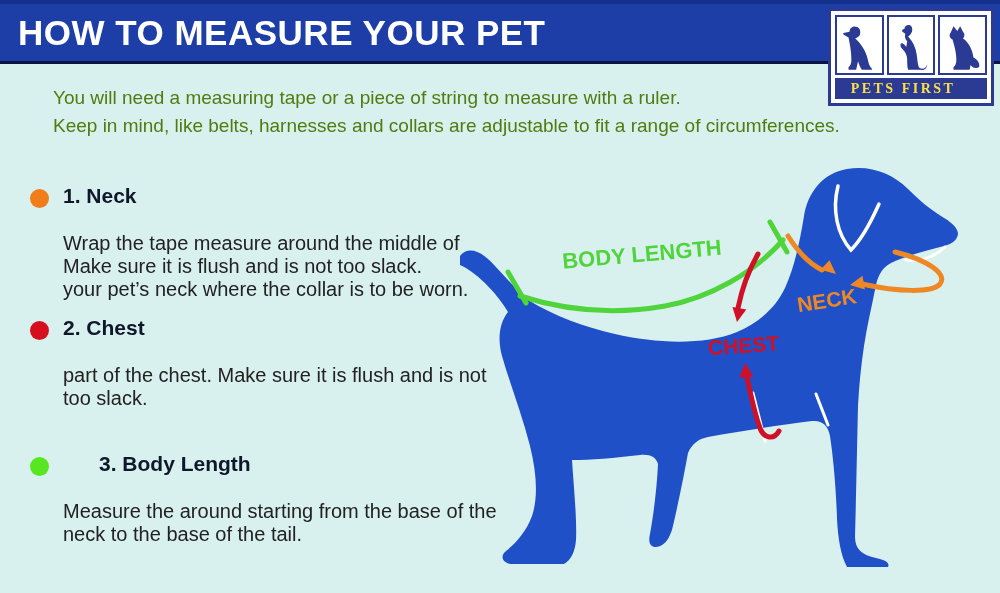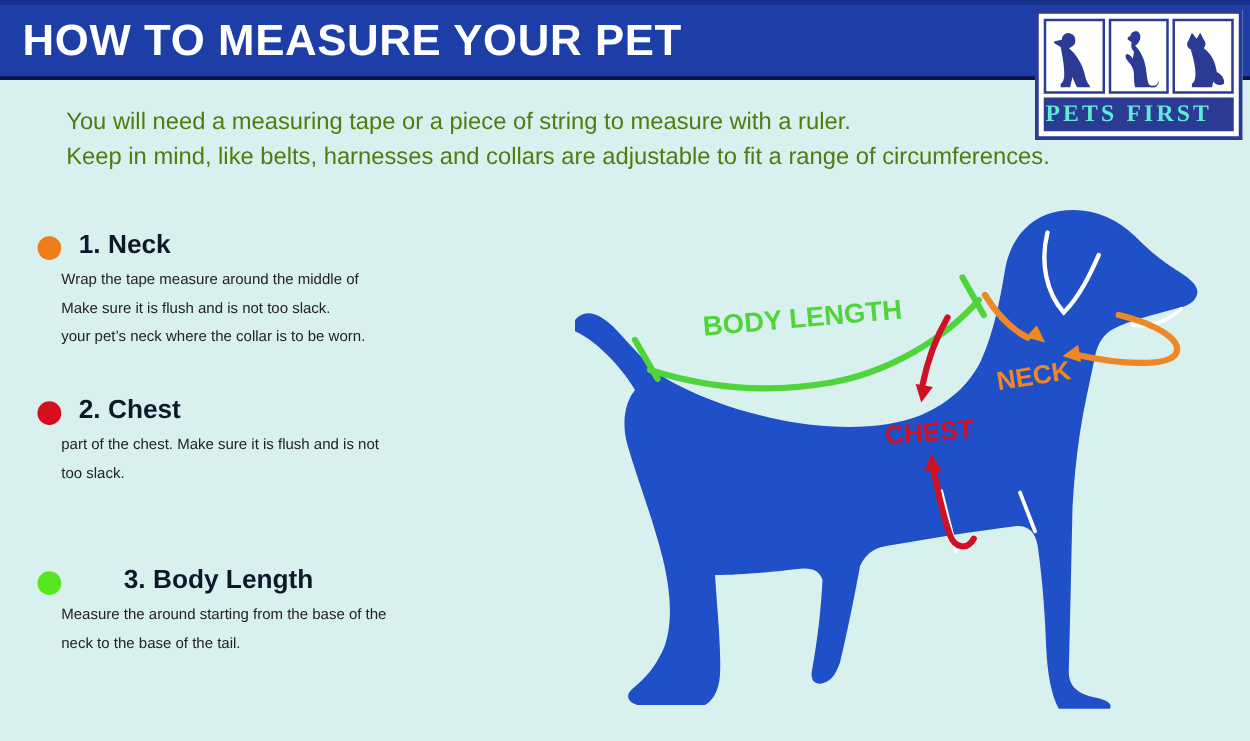--- a/index.html
+++ b/index.html
@@ -20,34 +20,34 @@
   }
   
   .logo{
     position:absolute;top:8px;right:6px;width:152px;background:#ffffff;
     border:3px solid #2b3a92;padding:4px;z-index:5;
   }
   .logo-cells{display:flex;gap:3px;}
   .logo-cell{flex:1;height:56px;border:2px solid #2b3a92;background:#ffffff;display:flex;align-items:flex-end;justify-content:center;}
   .logo-cell svg{width:38px;height:50px;display:block;}
   .logo-banner{
-    margin-top:3px;background:#2b3a92;color:#5eead4;text-align:center;
-    font-family:"Liberation Serif", serif;font-weight:bold;font-size:19px;
+    margin-top:3px;background:#2b3a92;color:#fde047;text-align:center;
+    font-family:"Liberation Serif", serif;font-weight:bold;font-size:14px;
     letter-spacing:2.5px;padding:3px 16px 2px 0;white-space:nowrap;
   }
   
   .intro{position:absolute;left:30px;top:84px;font-size:19px;line-height:28px;color:#4d7c0f;margin-left:23px;}
   
   .bullet{position:absolute;left:30px;width:19px;height:19px;border-radius:50%;}
   .bullet-1{top:189px;background:#ef7d1a;}
   .bullet-2{top:321px;background:#d60f1e;}
   .bullet-3{top:457px;background:#57e721;}
   .step-heading{position:absolute;left:63px;font-size:21px;font-weight:bold;color:#0f172a;}
   .heading-1{top:184px;} .heading-2{top:316px;} .heading-3{top:452px;margin-left:36px;}
-  .step-lines{position:absolute;left:49px;font-size:12px;line-height:23px;color:#222;}
+  .step-lines{position:absolute;left:63px;font-size:20px;line-height:23px;color:#222;margin-top:20px;}
   .lines-1{top:212px;} .lines-2{top:344px;} .lines-3{top:480px;}
   
   .dog-diagram{position:absolute;left:450px;top:160px;width:545px;height:420px;}
   .diagram-label{font-family:"Liberation Sans", sans-serif;font-weight:bold;}
 </style>
 </head>
 <body>
 
 <div class="canvas">
 

